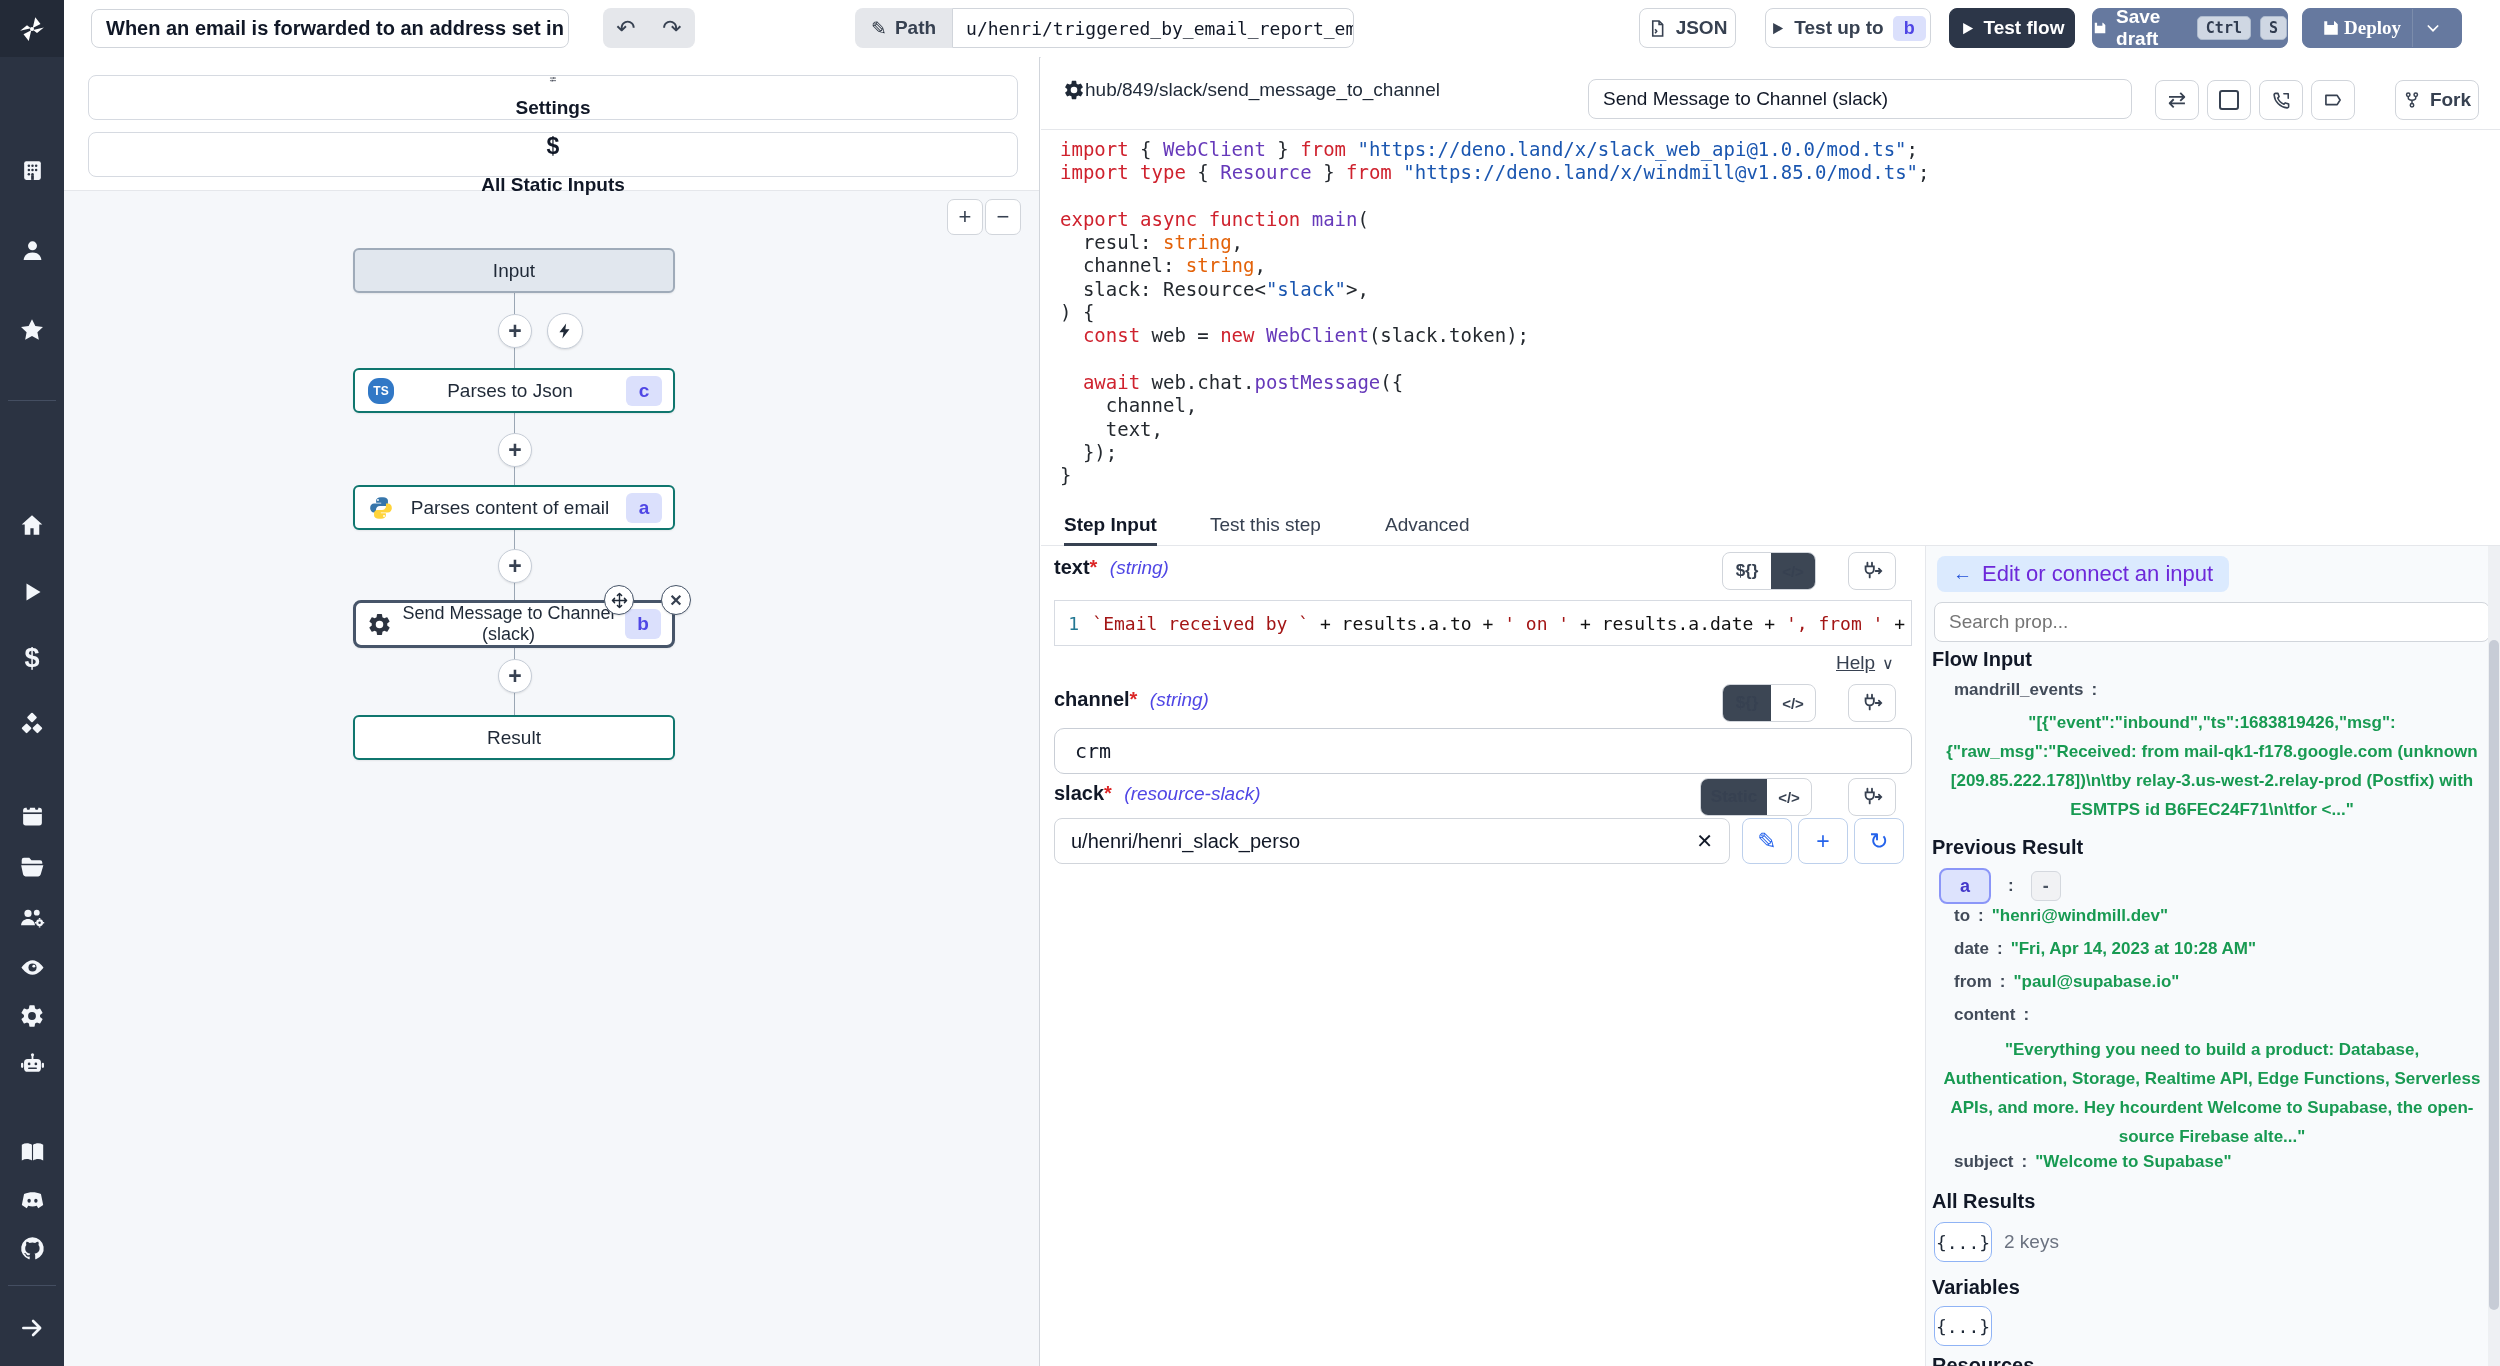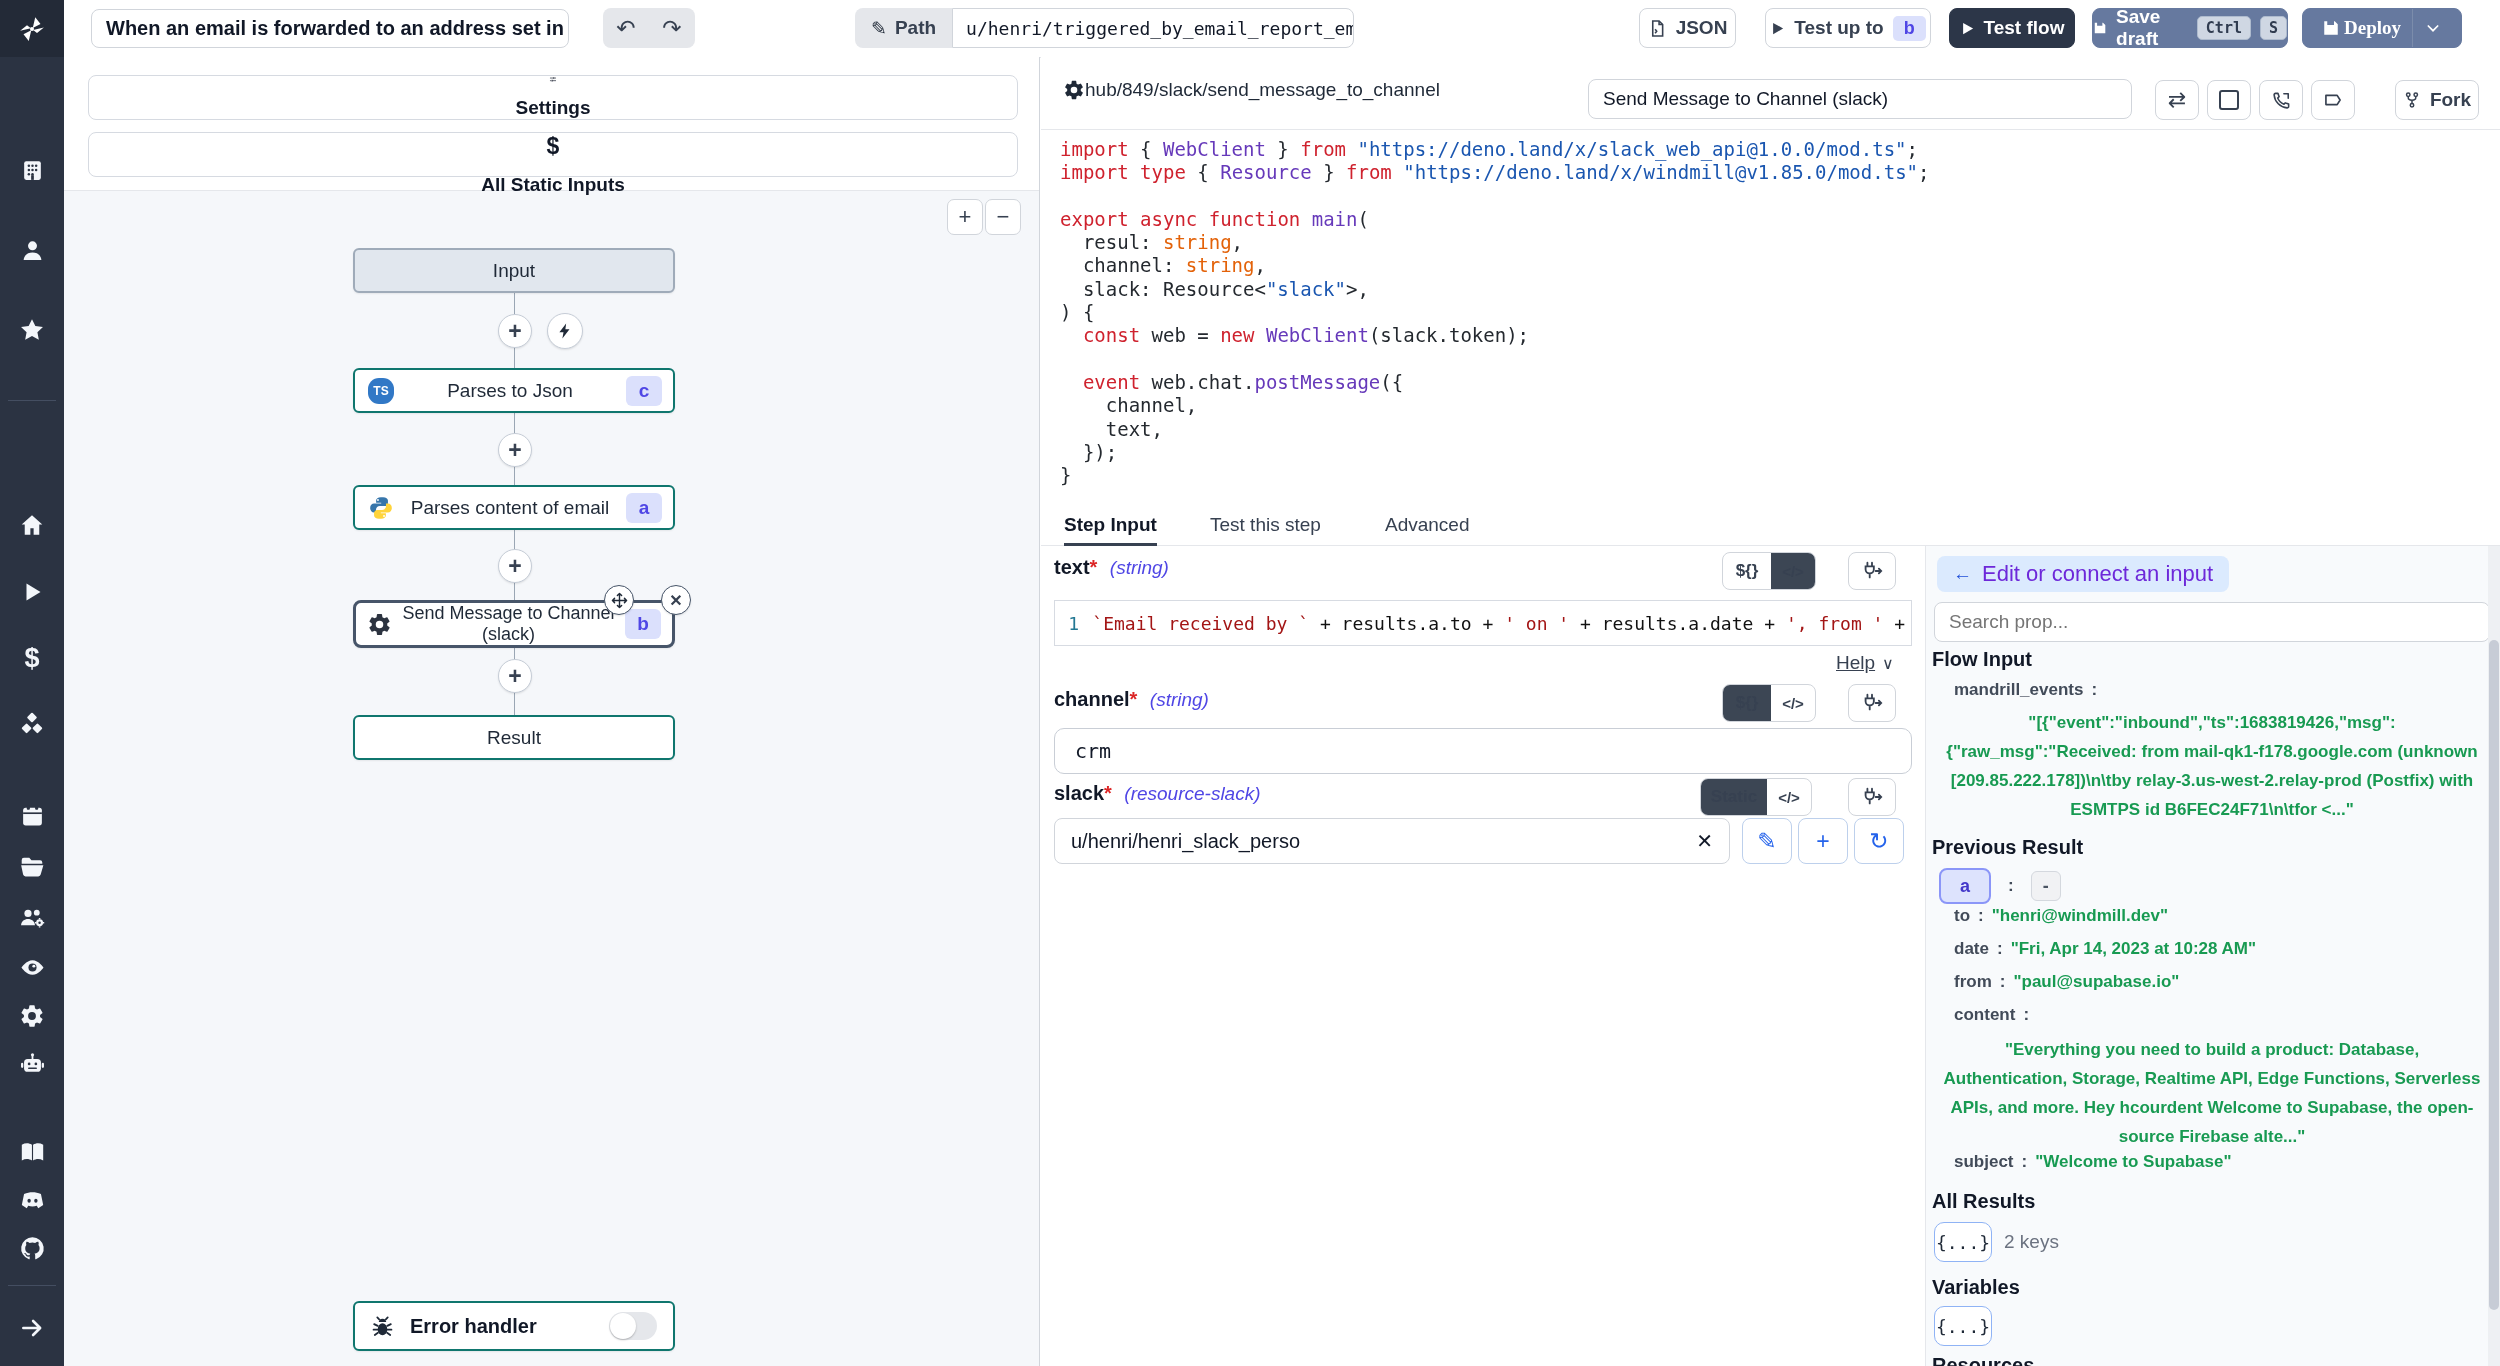--- a/index.html
+++ b/index.html
@@ -350,33 +350,20 @@
         </svg>
     </div>
     <div class="pcirc" style="left:597px;top:528px;width:30px;height:30px;border-color:#475569;font-size:16px;">✕</div>
 
     <div class="pcirc" style="left:434px;top:602px;">+</div>
 
     <div class="node" style="top:658px;">
       <span class="lbl">Result</span>
     </div>
 
-    <div class="node" style="top:1244px;height:50px;">
-      <svg style="margin-left:15px;" width="25" height="25" viewBox="0 0 24 24" fill="#1f2937">
-          <path d="M12 4.5a3.6 3.6 0 013.6 3.2H8.4A3.6 3.6 0 0112 4.5z"></path>
-          <ellipse cx="12" cy="14.6" rx="4.6" ry="5.8"></ellipse>
-          <g stroke="#1f2937" stroke-width="1.7" stroke-linecap="round">
-            <path d="M7.4 11.4L4 9.7M7.2 15H3.4M7.6 18l-3 2.2M16.6 11.4L20 9.7M16.8 15h3.8M16.4 18l3 2.2M8.8 5.2L7 3.3M15.2 5.2L17 3.3"></path>
-          </g>
-        </svg>
-      <span style="margin-left:15px;font-size:20px;font-weight:700;color:#111827;">Error handler</span>
-      <div class="toggle" style="margin-left:auto;margin-right:16px;">
-          <div class="knob"></div>
-        </div>
-    </div>
   </div>
 
   <div id="rheader" class="abs">
     <div class="abs flex" style="left:22px;top:22px;">
       <svg width="22" height="22" viewBox="0 0 24 24" fill="#1f2937">
           <path d="M19.4 13c.04-.33.06-.66.06-1s-.02-.67-.06-1l2.1-1.6a.5.5 0 00.12-.64l-2-3.46a.5.5 0 00-.61-.22l-2.47 1a7.3 7.3 0 00-1.73-1l-.37-2.65A.5.5 0 0013.95 2h-3.9a.5.5 0 00-.5.43l-.37 2.65c-.62.26-1.2.6-1.73 1l-2.47-1a.5.5 0 00-.6.22l-2 3.46a.5.5 0 00.11.64L4.6 11c-.04.33-.06.66-.06 1s.02.67.06 1l-2.1 1.6a.5.5 0 00-.12.64l2 3.46c.13.22.4.31.61.22l2.47-1c.53.4 1.11.74 1.73 1l.37 2.65c.04.25.25.43.5.43h3.9c.25 0 .46-.18.5-.43l.37-2.65a7.3 7.3 0 001.73-1l2.47 1c.22.09.48 0 .61-.22l2-3.46a.5.5 0 00-.12-.64zM12 15.6a3.6 3.6 0 110-7.2 3.6 3.6 0 010 7.2z"></path>
         </svg>
       <span style="font-size:19px;font-weight:500;color:#1f2937;">hub/849/slack/send_message_to_channel</span>
     </div>
     <div class="abs inp" style="left:547px;top:22px;width:544px;height:40px;padding:0 14px;font-size:19px;color:#111827;">Send Message to Channel (slack)</div>
@@ -411,21 +398,21 @@
       <div class="cl"><span class="tk-kw">import</span><span class="tk-pl"> { </span><span class="tk-ty">WebClient</span><span class="tk-pl"> } </span><span class="tk-kw">from</span><span class="tk-pl"> </span><span class="tk-su">"https://deno.land/x/slack_web_api@1.0.0/mod.ts"</span><span class="tk-pl">;</span></div>
       <div class="cl"><span class="tk-kw">import</span><span class="tk-pl"> </span><span class="tk-kw">type</span><span class="tk-pl"> { </span><span class="tk-ty">Resource</span><span class="tk-pl"> } </span><span class="tk-kw">from</span><span class="tk-pl"> </span><span class="tk-su">"https://deno.land/x/windmill@v1.85.0/mod.ts"</span><span class="tk-pl">;</span></div>
       <div class="cl">&nbsp;</div>
       <div class="cl"><span class="tk-kw">export</span><span class="tk-pl"> </span><span class="tk-kw">async</span><span class="tk-pl"> </span><span class="tk-kw">function</span><span class="tk-pl"> </span><span class="tk-ty">main</span><span class="tk-pl">(</span></div>
       <div class="cl"><span class="tk-pl">  resul: </span><span class="tk-or">string</span><span class="tk-pl">,</span></div>
       <div class="cl"><span class="tk-pl">  channel: </span><span class="tk-or">string</span><span class="tk-pl">,</span></div>
       <div class="cl"><span class="tk-pl">  slack: Resource&lt;</span><span class="tk-su">"slack"</span><span class="tk-pl">&gt;,</span></div>
       <div class="cl"><span class="tk-pl">) {</span></div>
       <div class="cl"><span class="tk-pl">  </span><span class="tk-kw">const</span><span class="tk-pl"> web = </span><span class="tk-kw">new</span><span class="tk-pl"> </span><span class="tk-ty">WebClient</span><span class="tk-pl">(slack.token);</span></div>
       <div class="cl">&nbsp;</div>
-      <div class="cl"><span class="tk-pl">  </span><span class="tk-kw">event</span><span class="tk-pl"> web.chat.</span><span class="tk-ty">postMessage</span><span class="tk-pl">({</span></div>
+      <div class="cl"><span class="tk-pl">  </span><span class="tk-kw">await</span><span class="tk-pl"> web.chat.</span><span class="tk-ty">postMessage</span><span class="tk-pl">({</span></div>
       <div class="cl"><span class="tk-pl">    channel,</span></div>
       <div class="cl"><span class="tk-pl">    text,</span></div>
       <div class="cl"><span class="tk-pl">  });</span></div>
       <div class="cl"><span class="tk-pl">}</span></div>
     </div>
 
   <div id="tabs" class="abs">
     <div class="tab active" style="left:23px;">Step Input</div>
     <div class="tab" style="left:169px;">Test this step</div>
     <div class="tab" style="left:344px;">Advanced</div>

